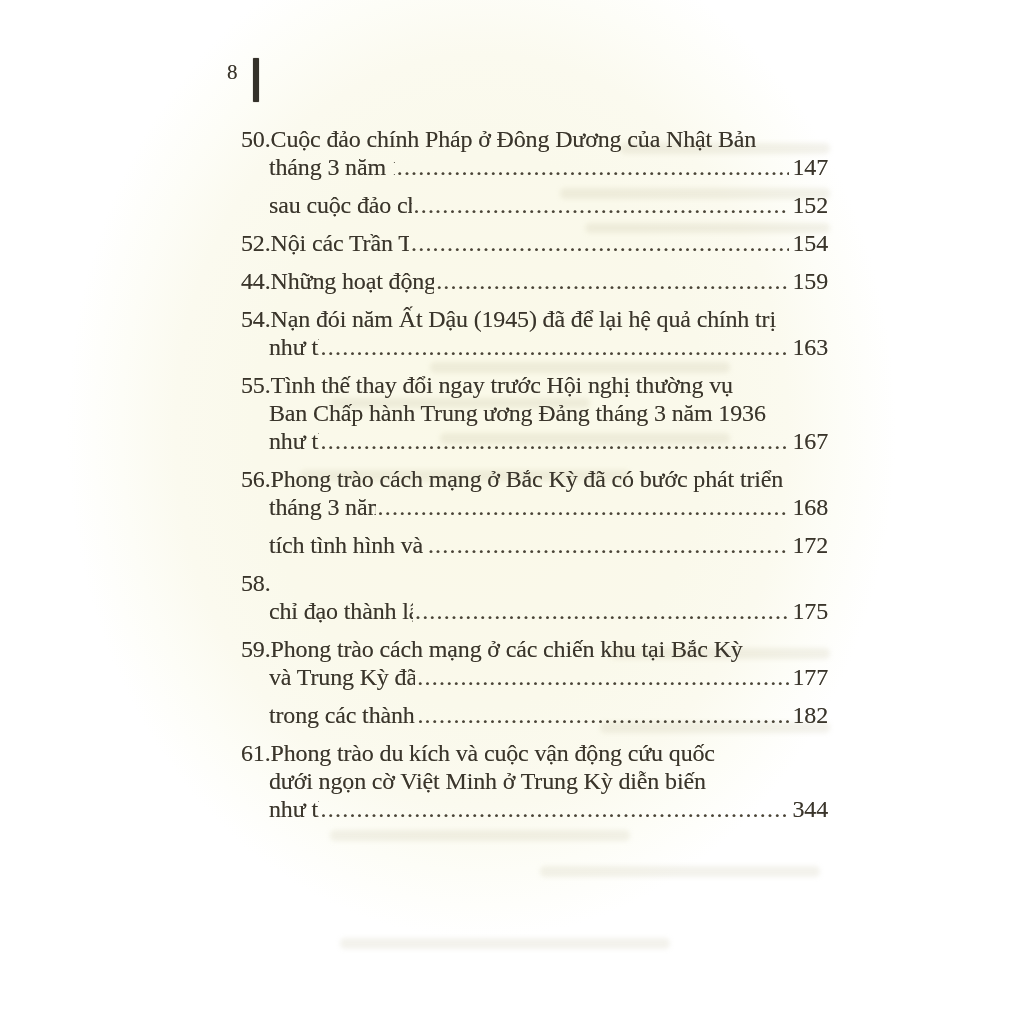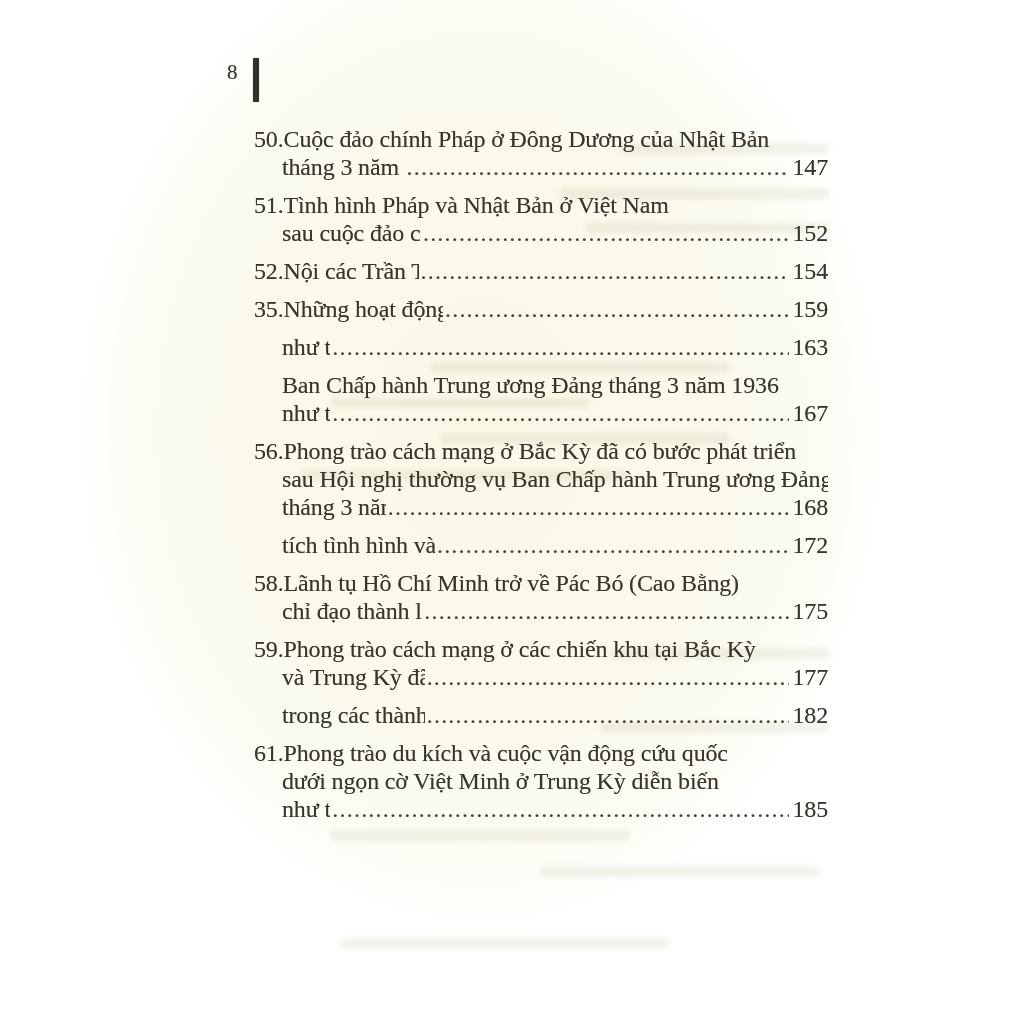--- a/index.html
+++ b/index.html
@@ -48,21 +48,21 @@
     position: absolute;
     left: 241px; top: 125px;
     width: 587px;
     font-size: 24px;
     line-height: 28px;
     letter-spacing: -0.15px;
     color: #3a352b;
     text-shadow: 0 0 0.6px rgba(58,53,43,0.45);
   }
   .entry { margin-bottom: 10px; }
-  .row { display: flex; align-items: baseline; white-space: nowrap; margin-left: 13px; }
+  .row { display: flex; align-items: baseline; white-space: nowrap; }
   .row.cont { padding-left: 28px; }
   .num { flex: 0 0 28px; }
   .txt { flex: 0 1 auto; overflow: hidden; }
   .leader {
     flex: 1 1 auto;
     min-width: 22px;
     overflow: hidden;
     margin: 0 3px 0 2px;
     letter-spacing: 1.2px;
     color: #4a4437;
@@ -97,88 +97,88 @@
           <span class="num">50.</span>
           <span class="txt">Cuộc đảo chính Pháp ở Đông Dương của Nhật Bản</span>
         </div>
         <div class="row cont">
           <span class="txt">tháng 3 năm 1945 diễn ra như thế nào?</span>
           <span class="leader">................................................................................................................................................................</span>
           <span class="pg">147</span>
         </div>
       </div>
       <div class="entry">
-        <div class="row">
-          <span class="num">51.</span>
-          <span class="txt">Tình hình Pháp và Nhật Bản ở Việt Nam</span>
-        </div>
         <div class="row cont">
           <span class="txt">sau cuộc đảo chính ngày 9 tháng 3 năm 1945?</span>
           <span class="leader">................................................................................................................................................................</span>
           <span class="pg">152</span>
         </div>
       </div>
       <div class="entry">
         <div class="row">
           <span class="num">52.</span>
           <span class="txt">Nội các Trần Trọng Kim ra đời như thế nào?</span>
           <span class="leader">................................................................................................................................................................</span>
           <span class="pg">154</span>
         </div>
       </div>
       <div class="entry">
         <div class="row">
-          <span class="num">35.</span>
+          <span class="num">44.</span>
           <span class="txt">Những hoạt động chủ yếu của Nội các Trần Trọng Kim?</span>
           <span class="leader">................................................................................................................................................................</span>
           <span class="pg">159</span>
         </div>
       </div>
       <div class="entry">
+        <div class="row">
+          <span class="num">54.</span>
+          <span class="txt">Nạn đói năm Ất Dậu (1945) đã để lại hệ quả chính trị</span>
+        </div>
         <div class="row cont">
           <span class="txt">như thế nào?</span>
           <span class="leader">................................................................................................................................................................</span>
           <span class="pg">163</span>
         </div>
       </div>
       <div class="entry">
+        <div class="row">
+          <span class="num">55.</span>
+          <span class="txt">Tình thế thay đổi ngay trước Hội nghị thường vụ</span>
+        </div>
         <div class="row cont">
           <span class="txt">Ban Chấp hành Trung ương Đảng tháng 3 năm 1936</span>
         </div>
         <div class="row cont">
           <span class="txt">như thế nào?</span>
           <span class="leader">................................................................................................................................................................</span>
           <span class="pg">167</span>
         </div>
       </div>
       <div class="entry">
         <div class="row">
           <span class="num">56.</span>
           <span class="txt">Phong trào cách mạng ở Bắc Kỳ đã có bước phát triển</span>
         </div>
         <div class="row cont">
-          <span class="txt">sau Hội nghị thường vụ Ban Chấp hành Trung ương Đảng</span>
-        </div>
-        <div class="row cont">
           <span class="txt">tháng 3 năm 1945 như thế nào?</span>
           <span class="leader">................................................................................................................................................................</span>
           <span class="pg">168</span>
         </div>
       </div>
       <div class="entry">
         <div class="row cont">
           <span class="txt">tích tình hình và đưa ra chủ trương mới như thế nào?</span>
           <span class="leader">................................................................................................................................................................</span>
           <span class="pg">172</span>
         </div>
       </div>
       <div class="entry">
         <div class="row">
           <span class="num">58.</span>
-          <span class="txt">Lãnh tụ Hồ Chí Minh trở về Pác Bó (Cao Bằng)</span>
         </div>
         <div class="row cont">
           <span class="txt">chỉ đạo thành lập Khu giải phóng như thế nào?</span>
           <span class="leader">................................................................................................................................................................</span>
           <span class="pg">175</span>
         </div>
       </div>
       <div class="entry">
         <div class="row">
           <span class="num">59.</span>
@@ -201,17 +201,17 @@
         <div class="row">
           <span class="num">61.</span>
           <span class="txt">Phong trào du kích và cuộc vận động cứu quốc</span>
         </div>
         <div class="row cont">
           <span class="txt">dưới ngọn cờ Việt Minh ở Trung Kỳ diễn biến</span>
         </div>
         <div class="row cont">
           <span class="txt">như thế nào?</span>
           <span class="leader">................................................................................................................................................................</span>
-          <span class="pg">185</span>
+          <span class="pg">344</span>
         </div>
       </div>
     </main>
 </div>
 
 </body></html>

